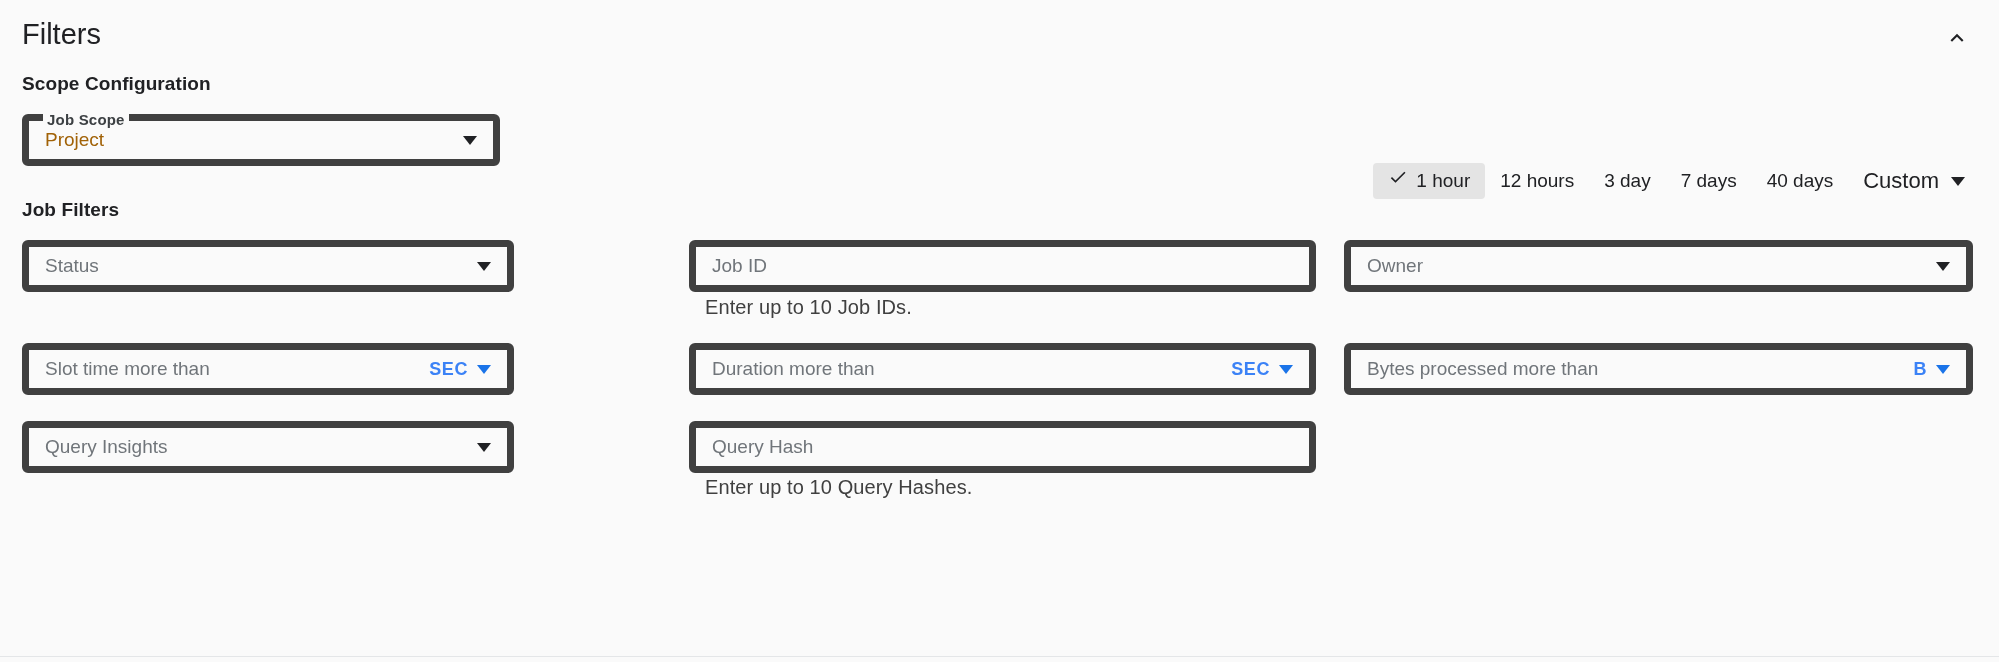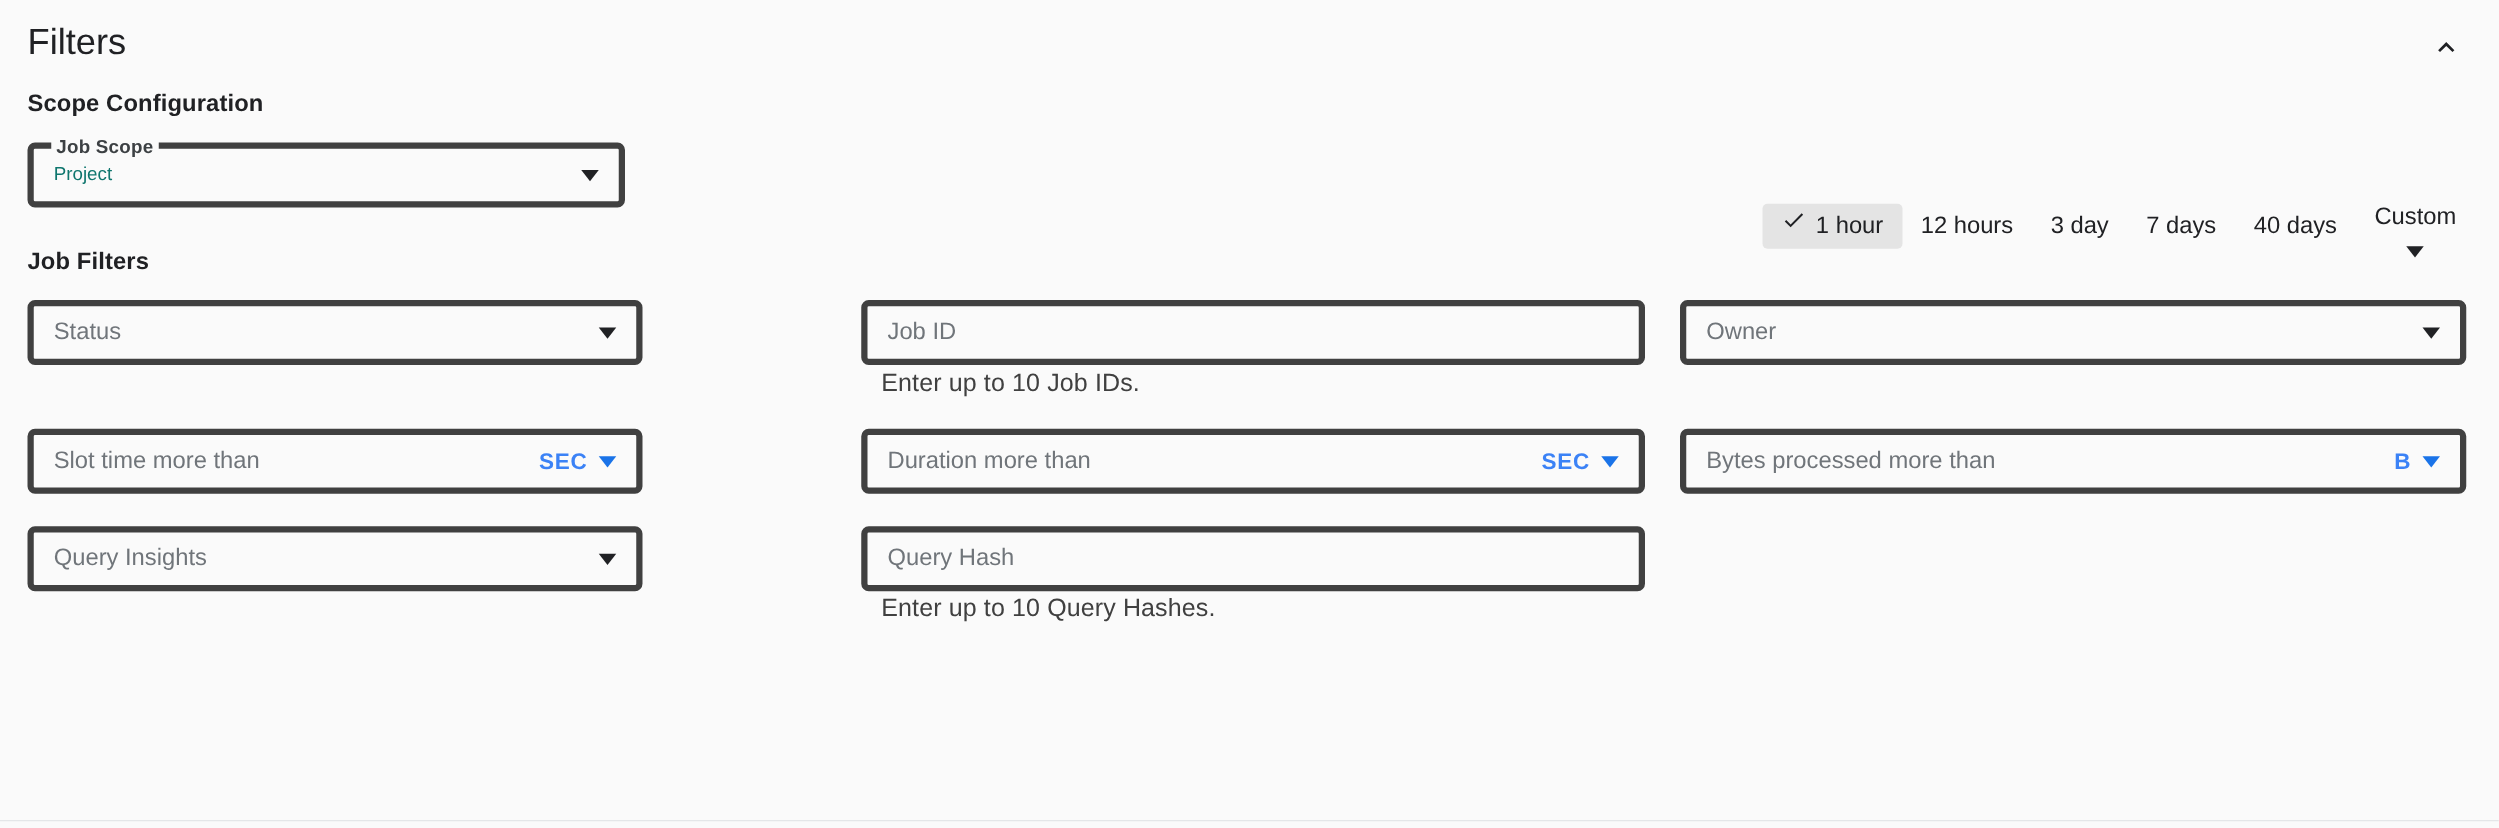--- a/index.html
+++ b/index.html
@@ -70,41 +70,41 @@
     letter-spacing: 0.1px;
   }
   #scope-config-label { left: 22px; top: 72px; }
   #job-filters-label  { left: 22px; top: 198px; }
 
   
   .field {
     position: absolute;
     box-sizing: border-box;
     height: 52px;
-    border: 5px solid #404040;
+    border: 7px solid #404040;
     border-radius: 6px;
     background: transparent;
     display: flex;
     align-items: center;
     padding: 0 16px;
     cursor: pointer;
   }
   .field.text-field { cursor: text; }
 
   .field-placeholder {
     font-size: 19px;
     color: #70757a;
     line-height: 24px;
     flex: 1 1 auto;
     white-space: nowrap;
     overflow: hidden;
   }
   .field-value {
-    font-size: 15px;
-    color: #0f766e;
+    font-size: 19px;
+    color: #a16207;
     line-height: 24px;
     flex: 1 1 auto;
     white-space: nowrap;
   }
 
   
   .floating-label {
     position: absolute;
     left: 14px;
     top: -10px;
@@ -185,25 +185,24 @@
 
   .custom-chip {
     display: flex;
     align-items: center;
     gap: 12px;
     padding: 0 10px 0 15px;
     height: 36px;
     cursor: pointer;
     border: none;
     background: transparent;
-    font-size: 19px;
+    font-size: 22px;
     color: #202124;
     font-family: "Liberation Sans", sans-serif;
     white-space: nowrap;
-    flex-direction: column;
   }
 
   .bottom-divider {
     position: absolute;
     left: 0;
     top: 656px;
     width: 1999px;
     height: 1px;
     background: #e4e6e8;
   }

